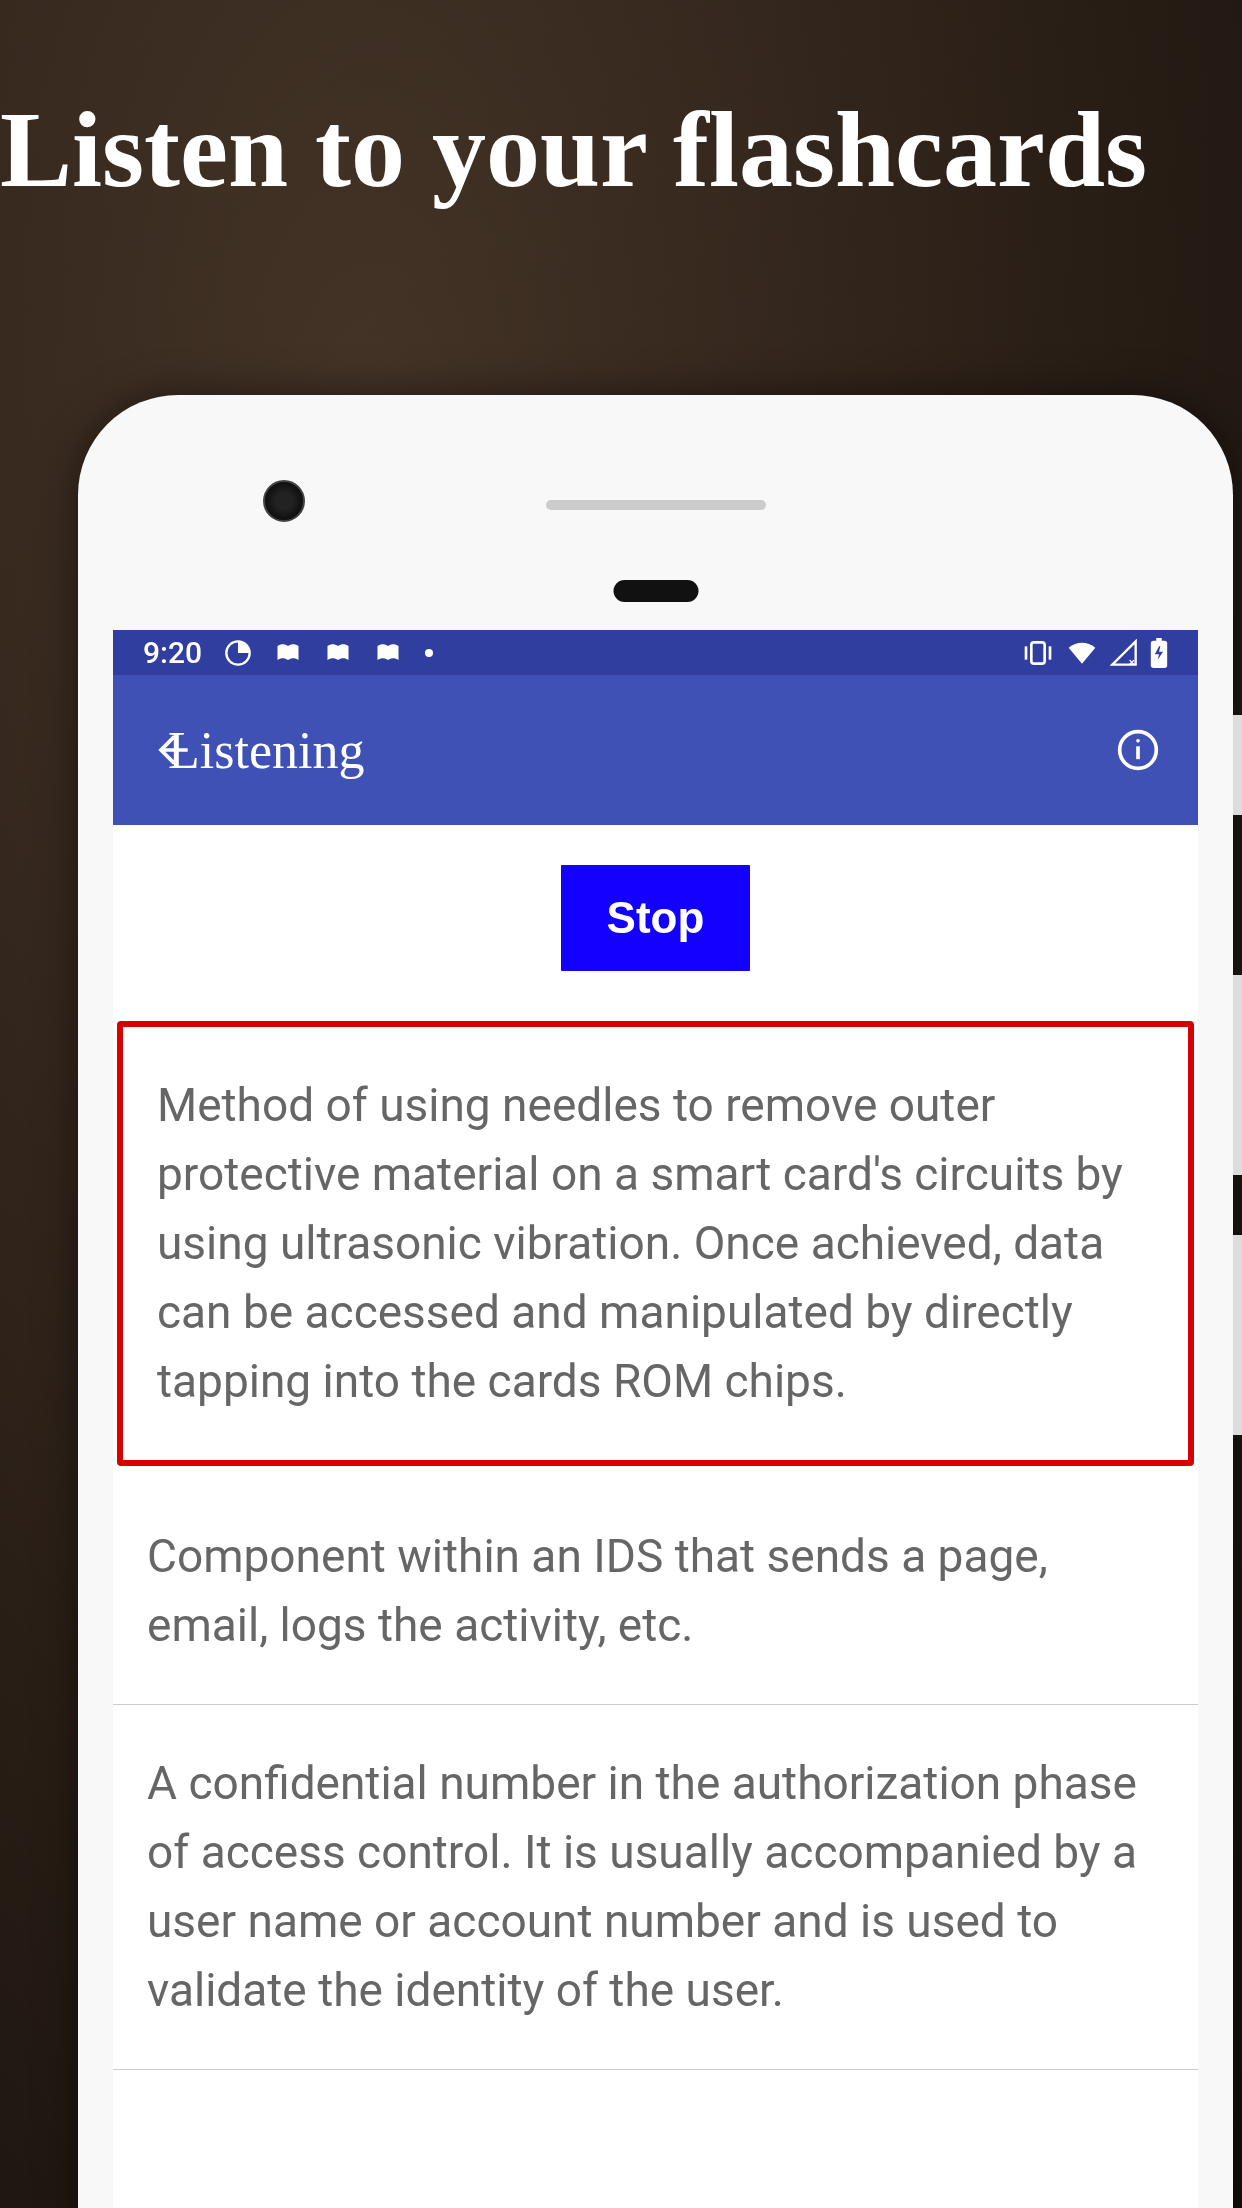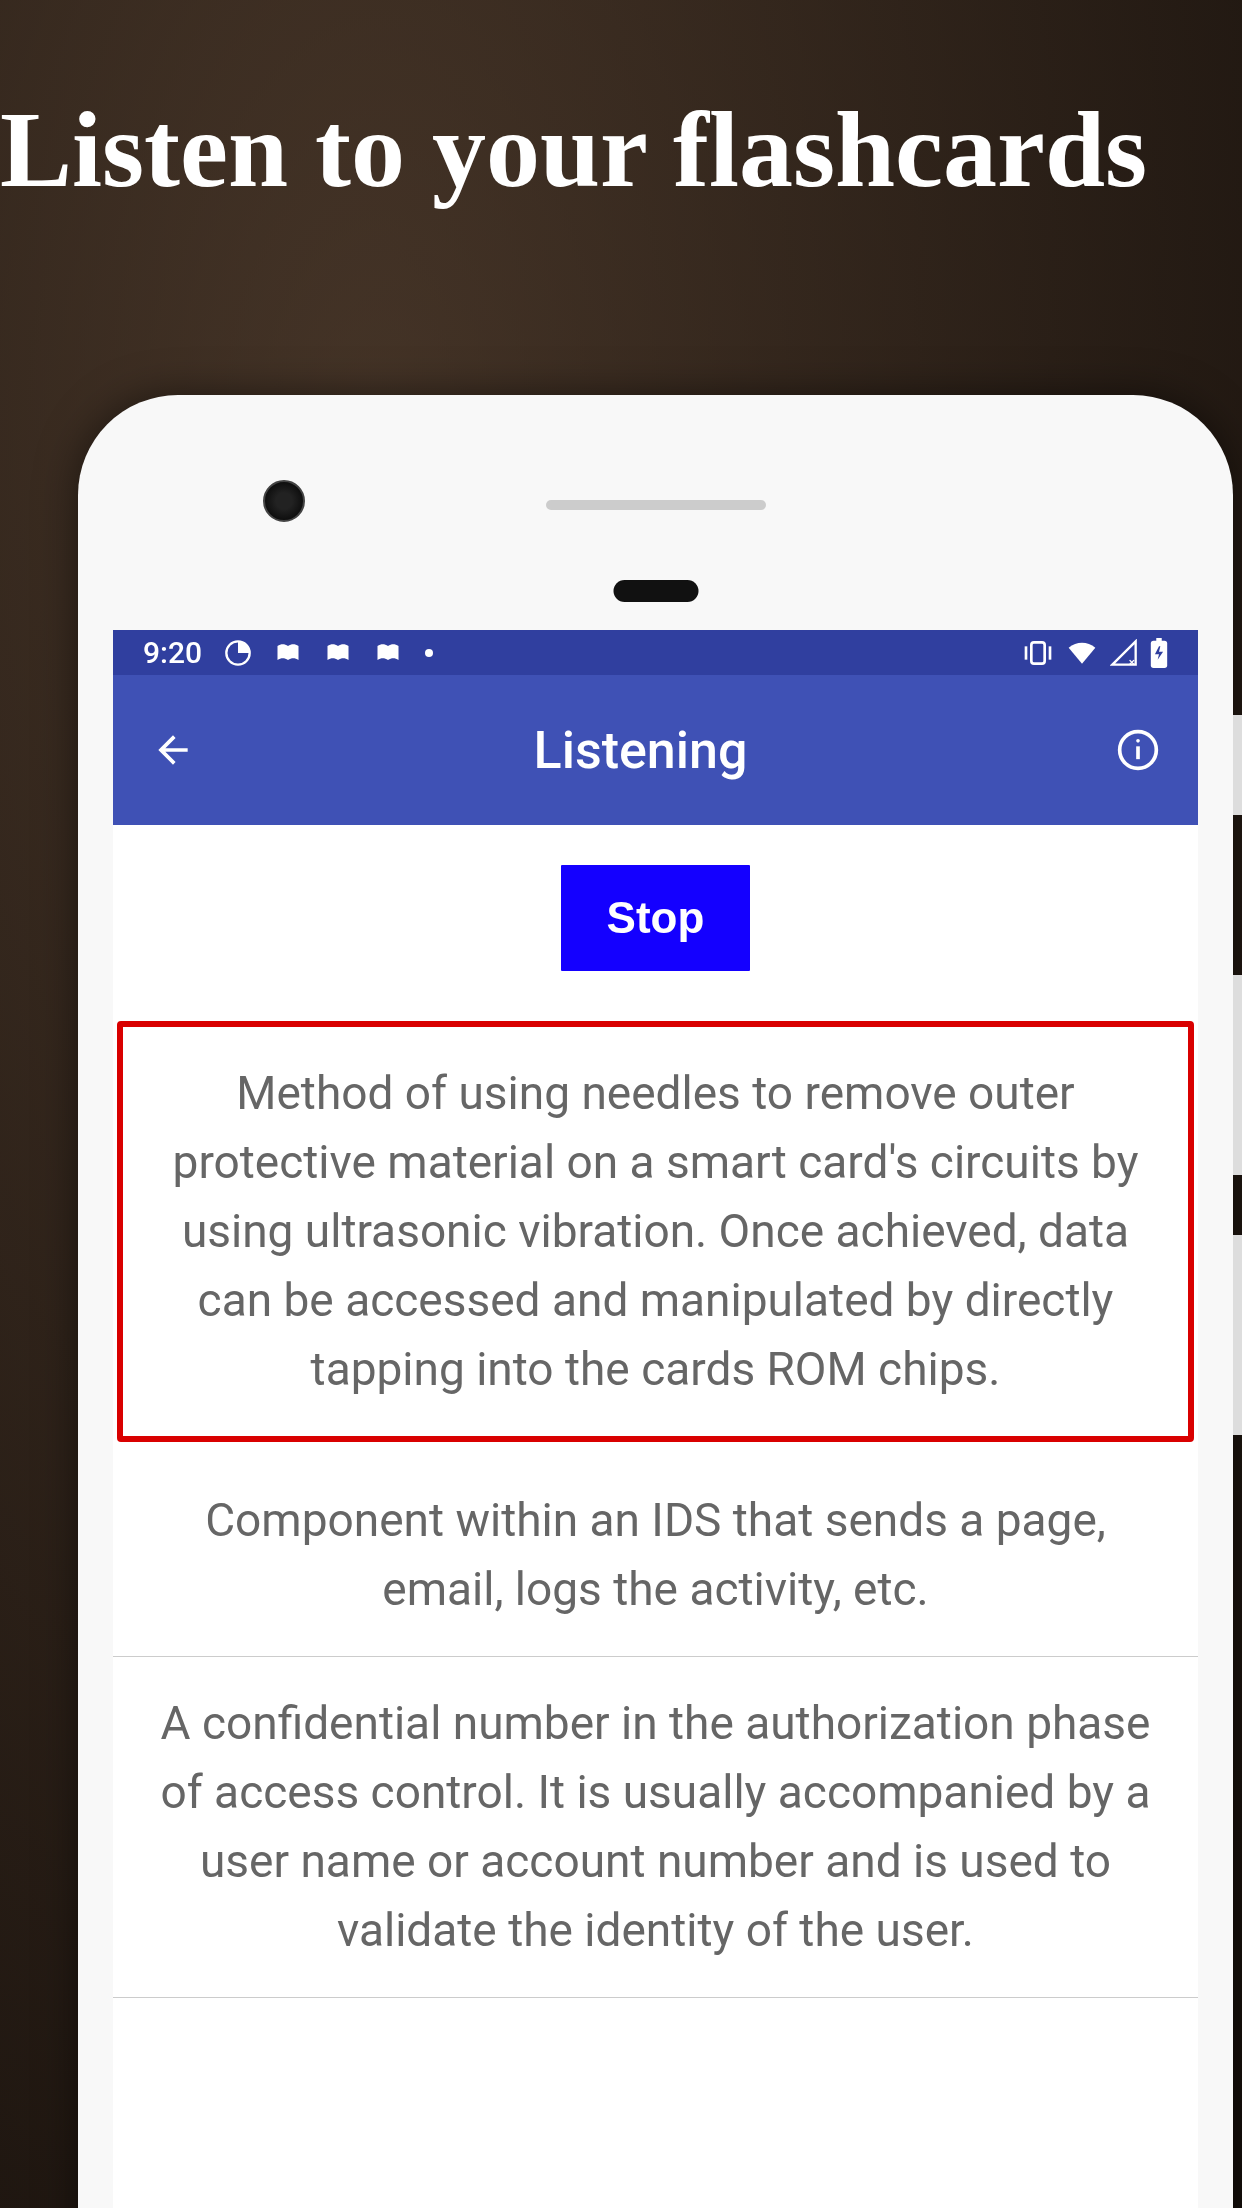--- a/index.html
+++ b/index.html
@@ -120,24 +120,25 @@
 }
 .back-arrow {
   width: 50px;
   height: 50px;
   display: flex;
   align-items: center;
   justify-content: center;
 }
 .app-title {
   flex: 1;
-  text-align: center;
+  text-align: left;
   font-size: 52px;
   font-weight: 500;
   margin-left: -30px;
+  font-family: Liberation Serif, serif;
 }
 .info-icon {
   width: 50px;
   height: 50px;
   display: flex;
   align-items: center;
   justify-content: center;
 }
 .content {
   background: #fff;
@@ -153,26 +154,25 @@
   border: none;
   padding: 28px 46px;
   font-size: 44px;
   font-weight: 600;
   border-radius: 1px;
 }
 .card-list {
   padding: 0;
 }
 .card-item {
-  padding: 32px 34px;
+  padding: 44px 34px;
   border-bottom: 1px solid #ccc;
   font-size: 46px;
   line-height: 1.5;
   color: #666;
-  text-align: center;
 }
 .card-item.highlighted {
   border: 6px solid #d90000;
   border-radius: 4px;
   margin: 0 4px 12px 4px;
 }
 .card-item.short {
   padding-top: 24px;
   padding-bottom: 28px;
 }

